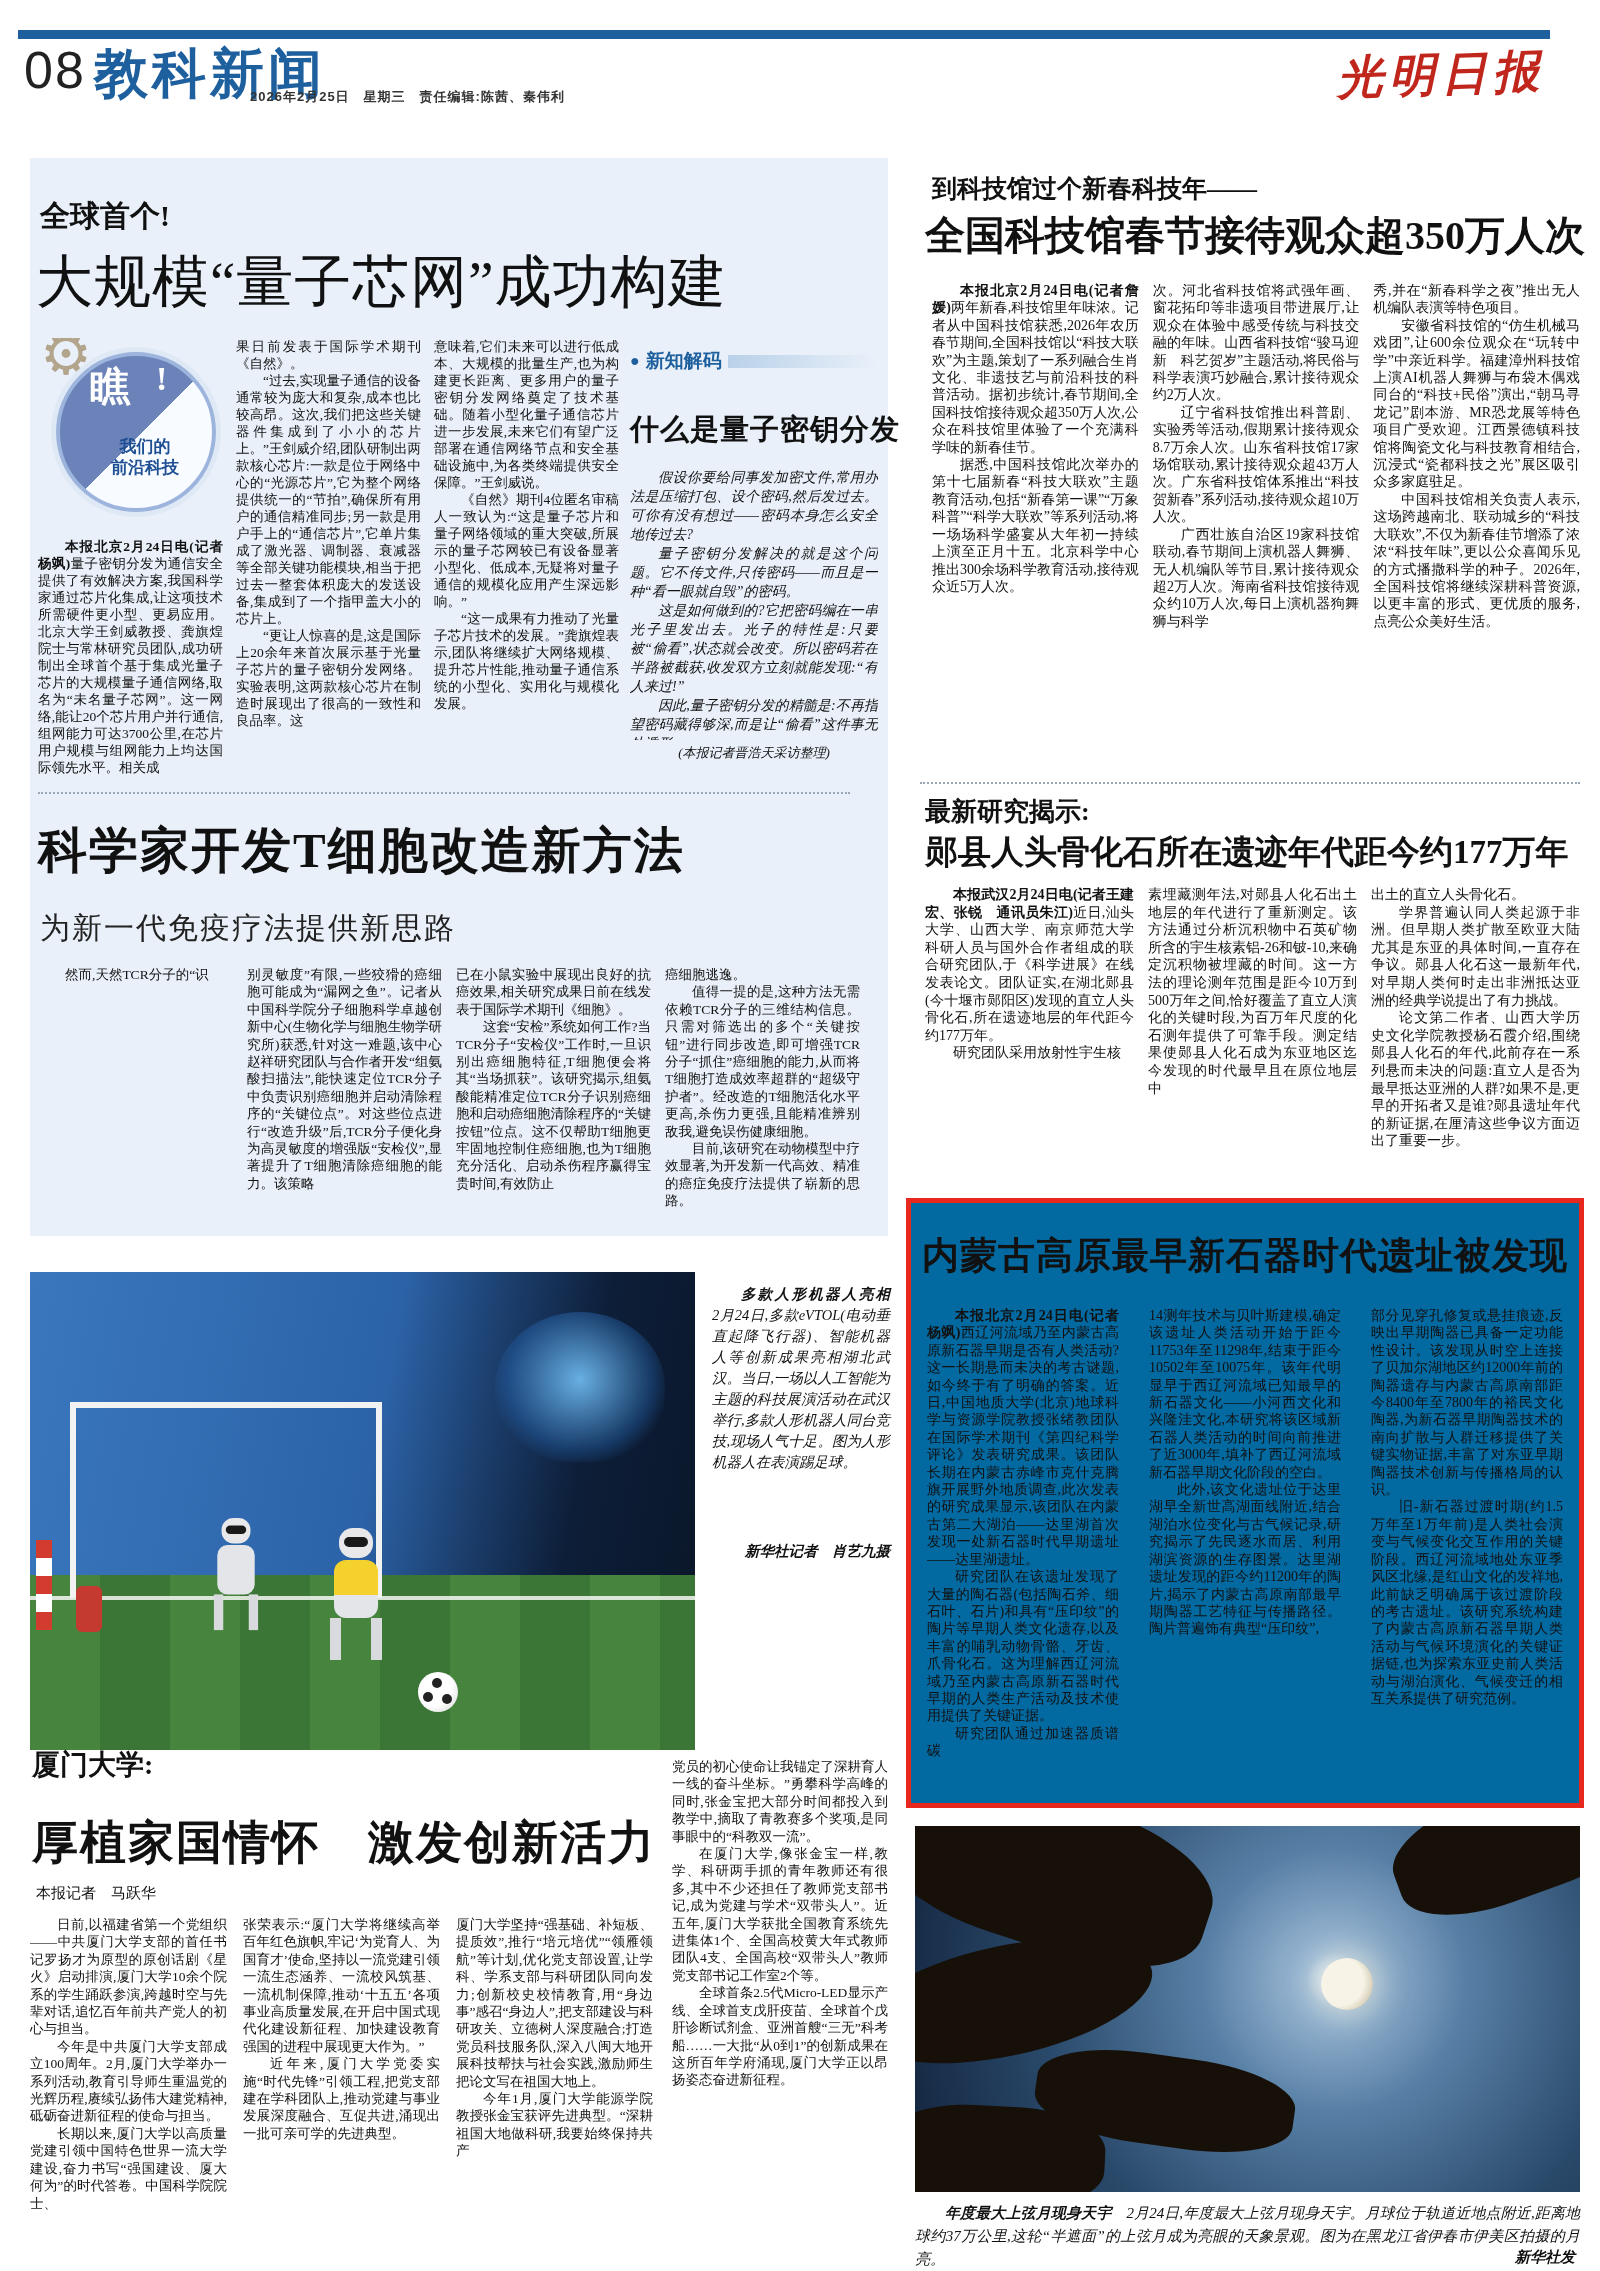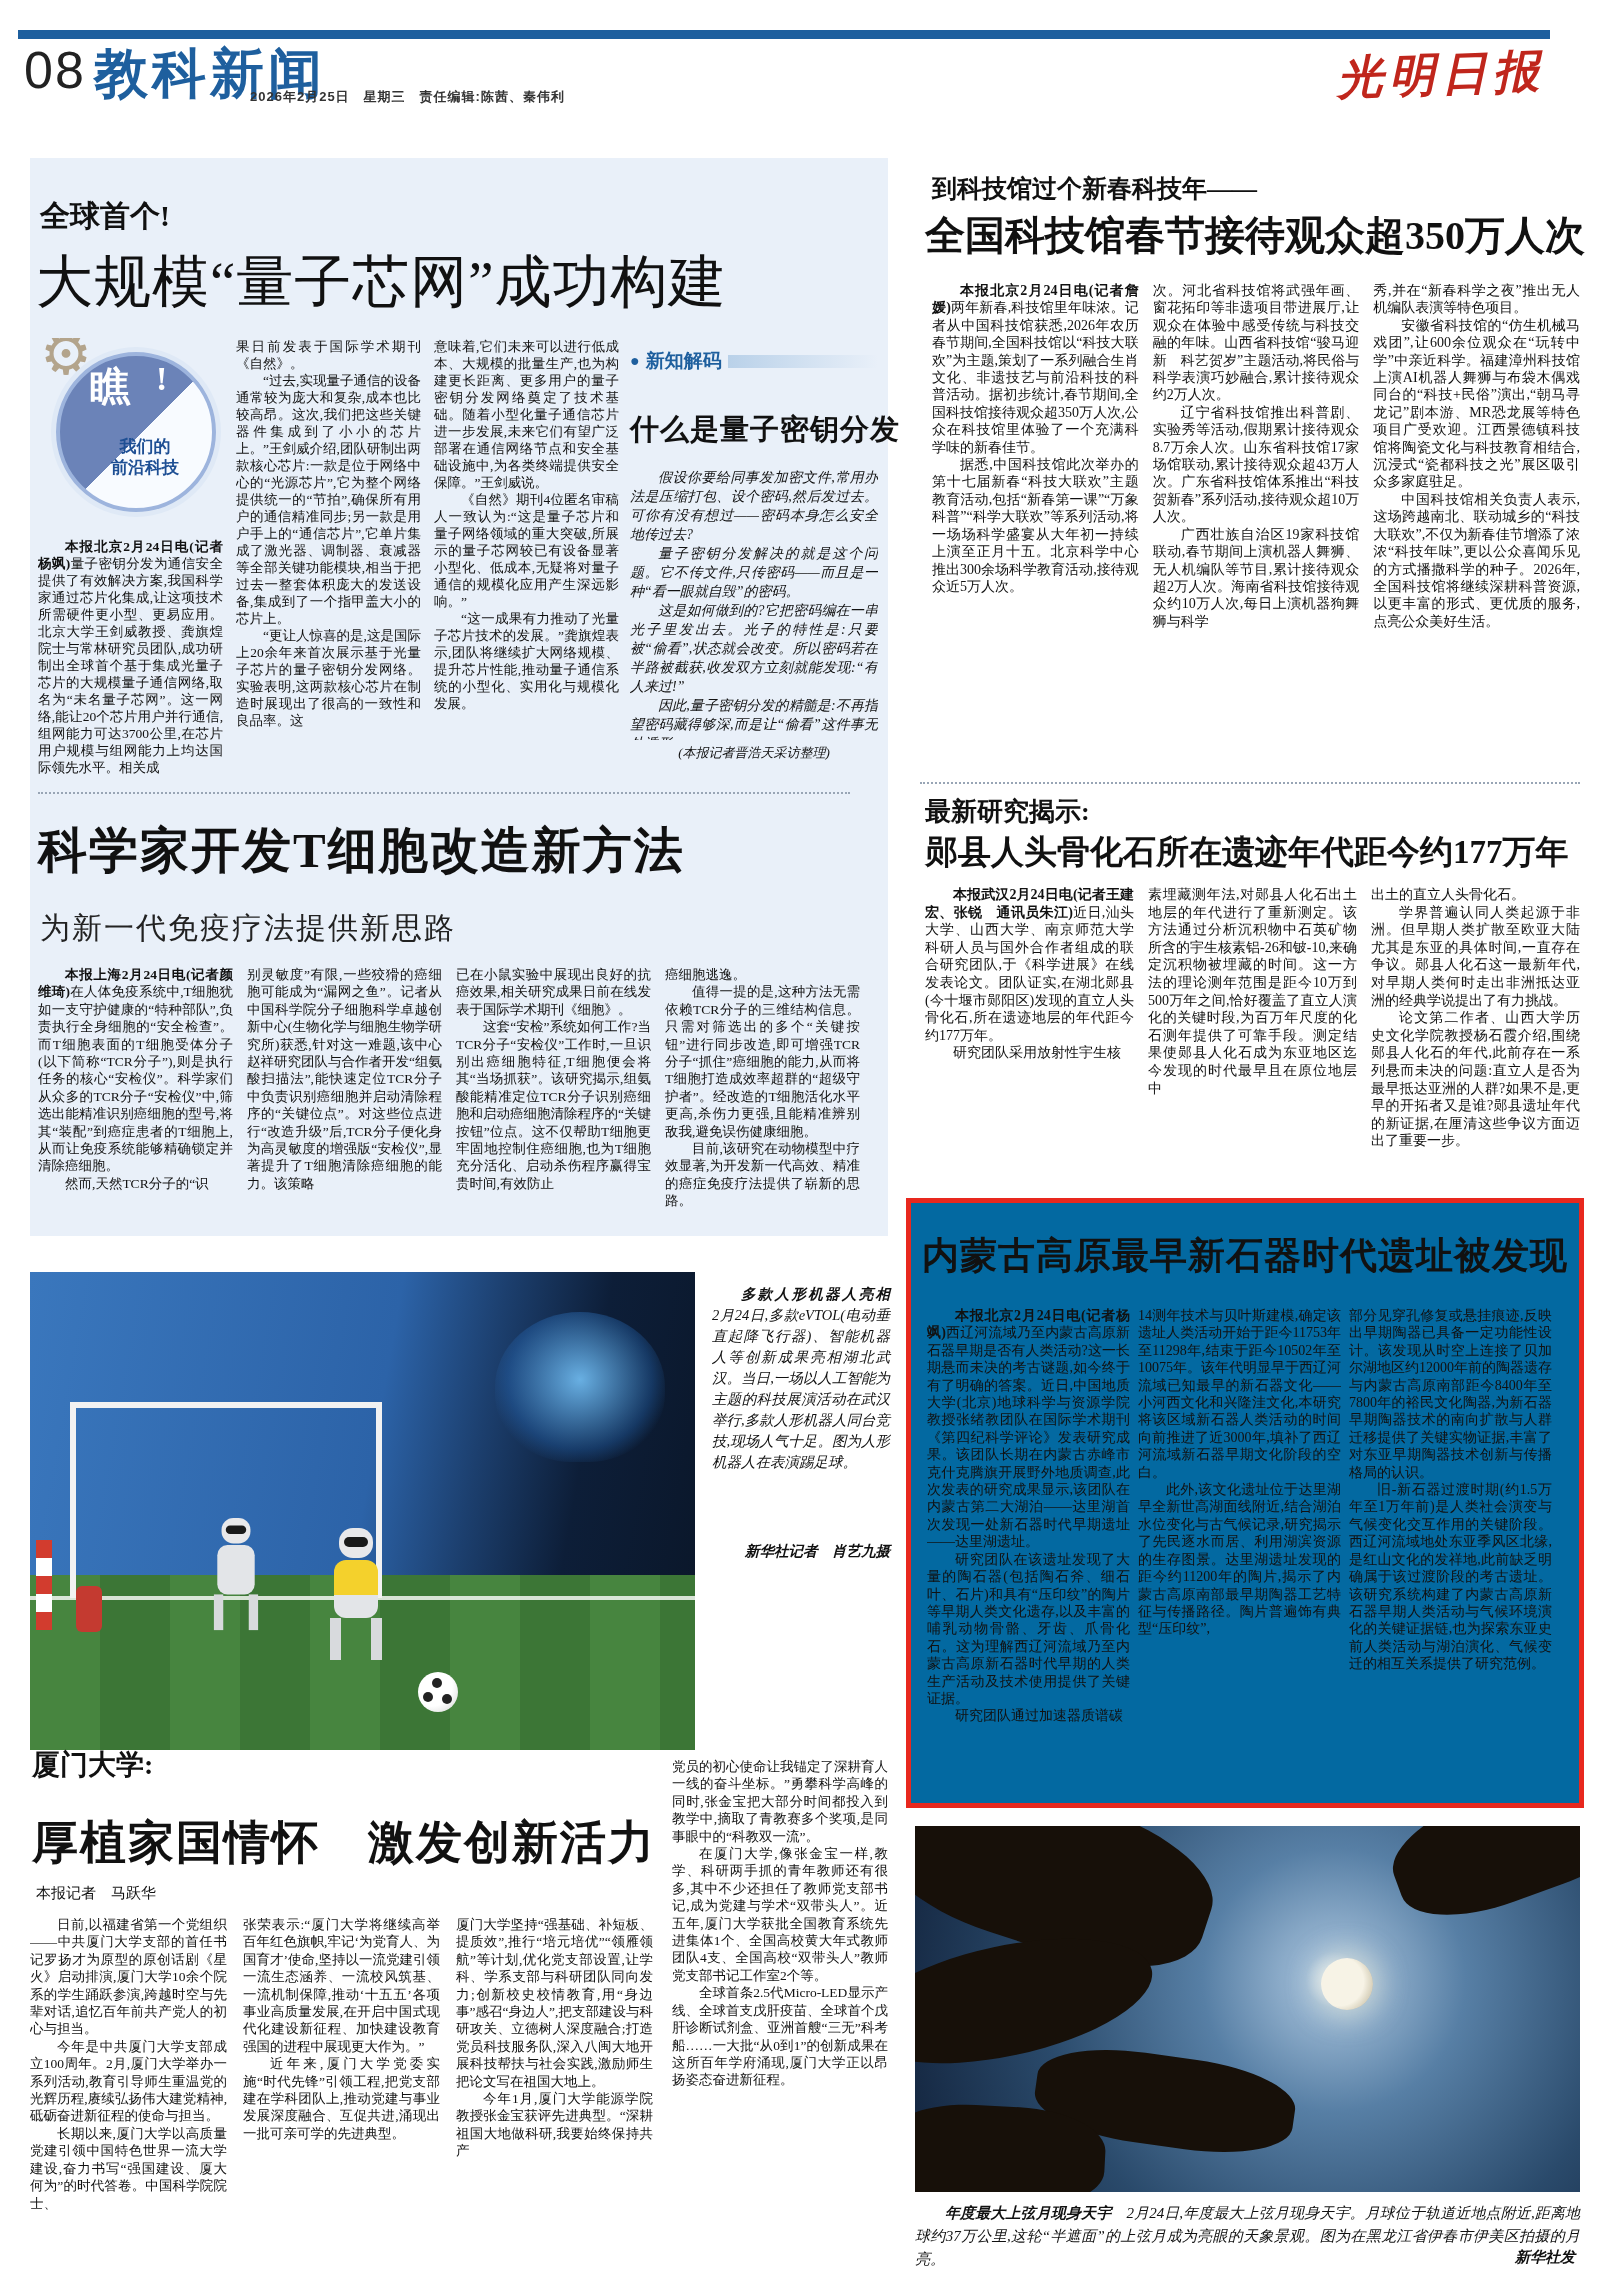--- a/index.html
+++ b/index.html
@@ -93,21 +93,21 @@
   .m-cols{position:absolute;left:932px;top:282px;width:648px;display:flex;gap:14px;}
   .m-cols .col{width:207px;height:486px;font-size:14px;line-height:17.4px;}
   .rule-right{left:920px;top:782px;width:660px;}
   .y-kicker{position:absolute;left:925px;top:794px;font-size:26px;font-weight:bold;}
   .y-headline{position:absolute;left:925px;top:830px;font-size:33px;font-weight:bold;white-space:nowrap;}
   .y-cols{position:absolute;left:925px;top:886px;width:655px;display:flex;gap:14px;}
   .y-cols .col{width:209px;height:300px;font-size:14px;line-height:17.6px;}
   
   .redbox{position:absolute;left:906px;top:1198px;width:668px;height:600px;border:5px solid #e8281e;background:#0369a1;}
   .n-headline{margin-top:28px;text-align:center;font-size:37px;font-weight:bold;letter-spacing:1px;}
-  .n-cols{margin:26px 16px 0;display:flex;gap:8px;}
+  .n-cols{margin:26px 16px 0;display:flex;gap:30px;}
   .n-cols .col{width:203px;height:462px;font-size:14px;line-height:17.4px;}
   
   .moon-photo{position:absolute;left:915px;top:1826px;width:665px;height:366px;overflow:hidden;
       background:radial-gradient(circle at 63% 42%,#e9f1f8 0,#9cb9d4 6%,#577fa5 28%,#2a4a6b 62%,#11213a 100%);}
   .moon{position:absolute;left:61%;top:36%;width:52px;height:52px;border-radius:50%;
       background:radial-gradient(circle at 35% 45%,#f7f3e6 55%,#d9d2bd 75%,#b9b29d);box-shadow:0 0 26px 8px rgba(240,240,220,.5);}
   .branch{position:absolute;background:#171009;border-radius:40%;}
   .b1{left:-40px;top:-30px;width:340px;height:150px;transform:rotate(18deg);}
   .b2{left:-60px;top:120px;width:300px;height:110px;transform:rotate(-12deg);border-radius:50%;}
   .b3{left:120px;top:230px;width:260px;height:90px;transform:rotate(8deg);}
@@ -177,21 +177,20 @@
       </div>
     <div class="note">(本报记者晋浩天采访整理)</div>
   </div>
 
   <div class="dotted rule-left"></div>
 
   <div class="t-headline">科学家开发T细胞改造新方法</div>
   <div class="t-subhead">为新一代免疫疗法提供新思路</div>
   <div class="t-cols">
     <div class="col">
-        <p><b>本报上海2月24日电(记者颜维琦)</b>在人体免疫系统中,T细胞犹如一支守护健康的“特种部队”,负责执行全身细胞的“安全检查”。而T细胞表面的T细胞受体分子(以下简称“TCR分子”),则是执行任务的核心“安检仪”。科学家们从众多的TCR分子“安检仪”中,筛选出能精准识别癌细胞的型号,将其“装配”到癌症患者的T细胞上,从而让免疫系统能够精确锁定并清除癌细胞。</p>
         <p>然而,天然TCR分子的“识</p>
       </div>
     <div class="col">
         <p class="noind">别灵敏度”有限,一些狡猾的癌细胞可能成为“漏网之鱼”。记者从中国科学院分子细胞科学卓越创新中心(生物化学与细胞生物学研究所)获悉,针对这一难题,该中心赵祥研究团队与合作者开发“组氨酸扫描法”,能快速定位TCR分子中负责识别癌细胞并启动清除程序的“关键位点”。对这些位点进行“改造升级”后,TCR分子便化身为高灵敏度的增强版“安检仪”,显著提升了T细胞清除癌细胞的能力。该策略</p>
       </div>
     <div class="col">
         <p class="noind">已在小鼠实验中展现出良好的抗癌效果,相关研究成果日前在线发表于国际学术期刊《细胞》。</p>
         <p>这套“安检”系统如何工作?当TCR分子“安检仪”工作时,一旦识别出癌细胞特征,T细胞便会将其“当场抓获”。该研究揭示,组氨酸能精准定位TCR分子识别癌细胞和启动癌细胞清除程序的“关键按钮”位点。这不仅帮助T细胞更牢固地控制住癌细胞,也为T细胞充分活化、启动杀伤程序赢得宝贵时间,有效防止</p>
       </div>
     <div class="col">

